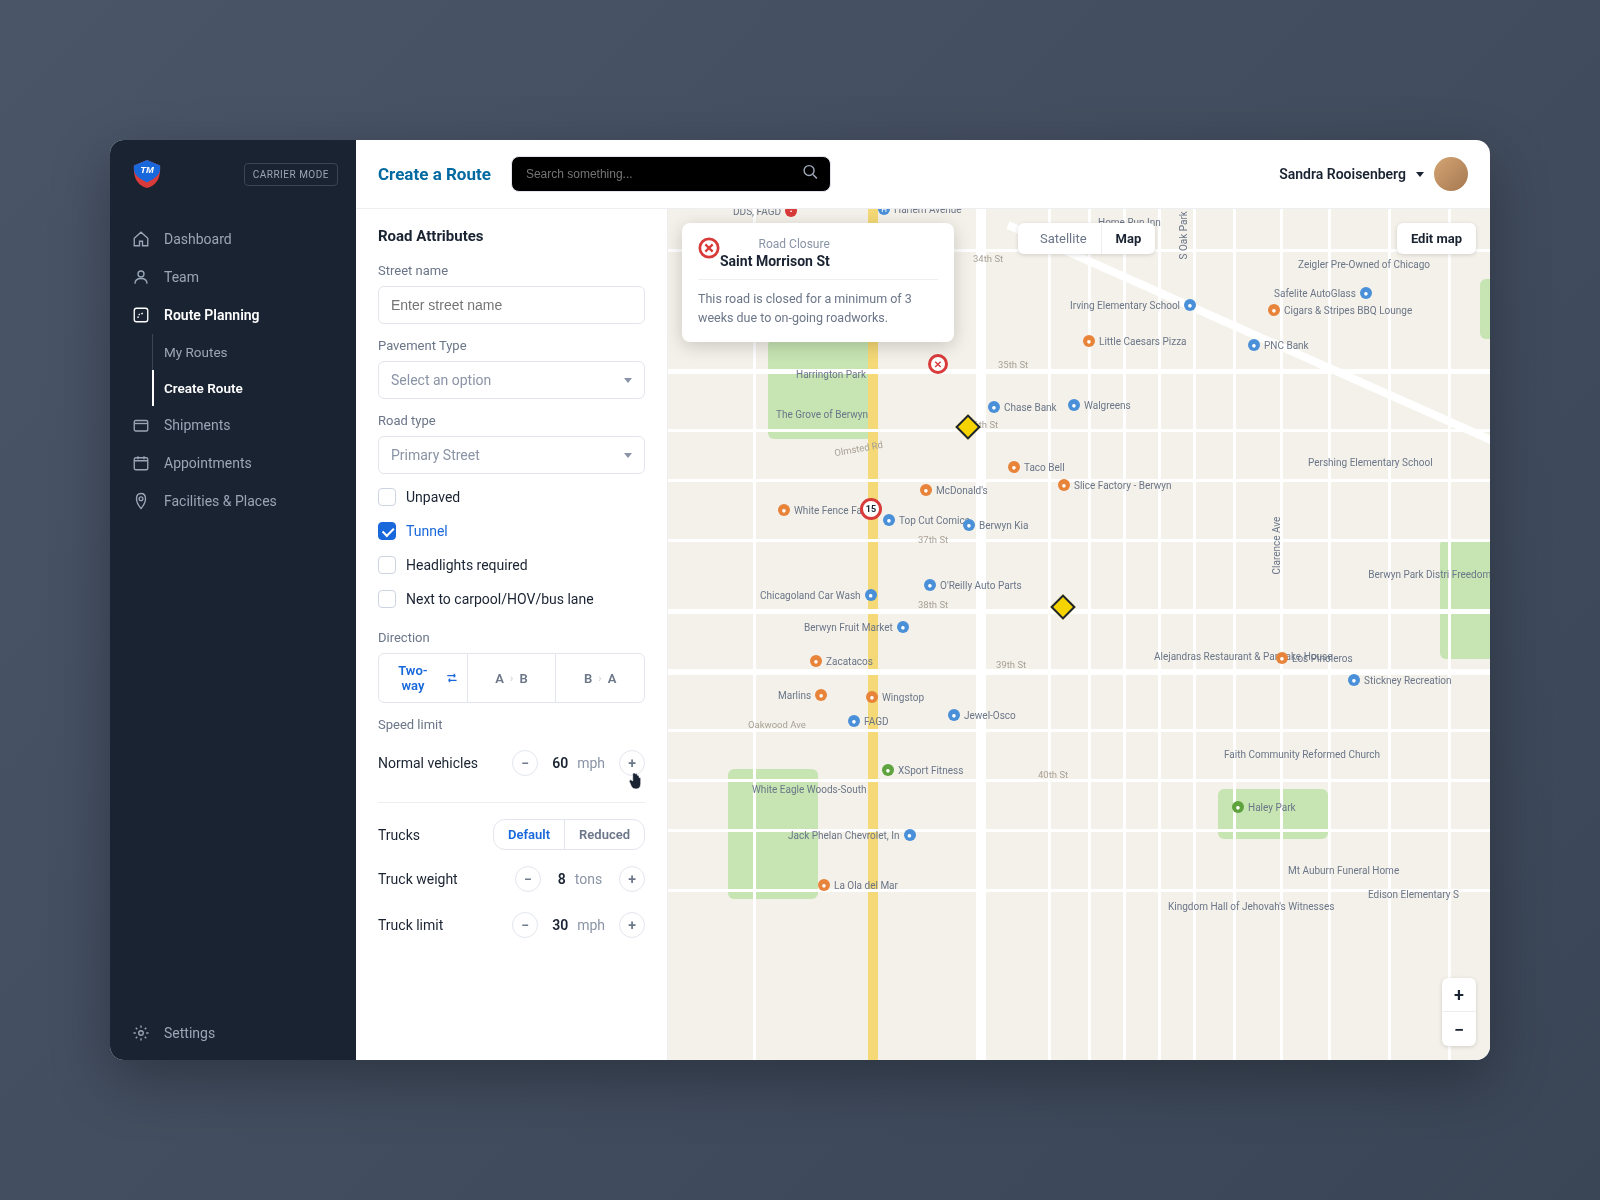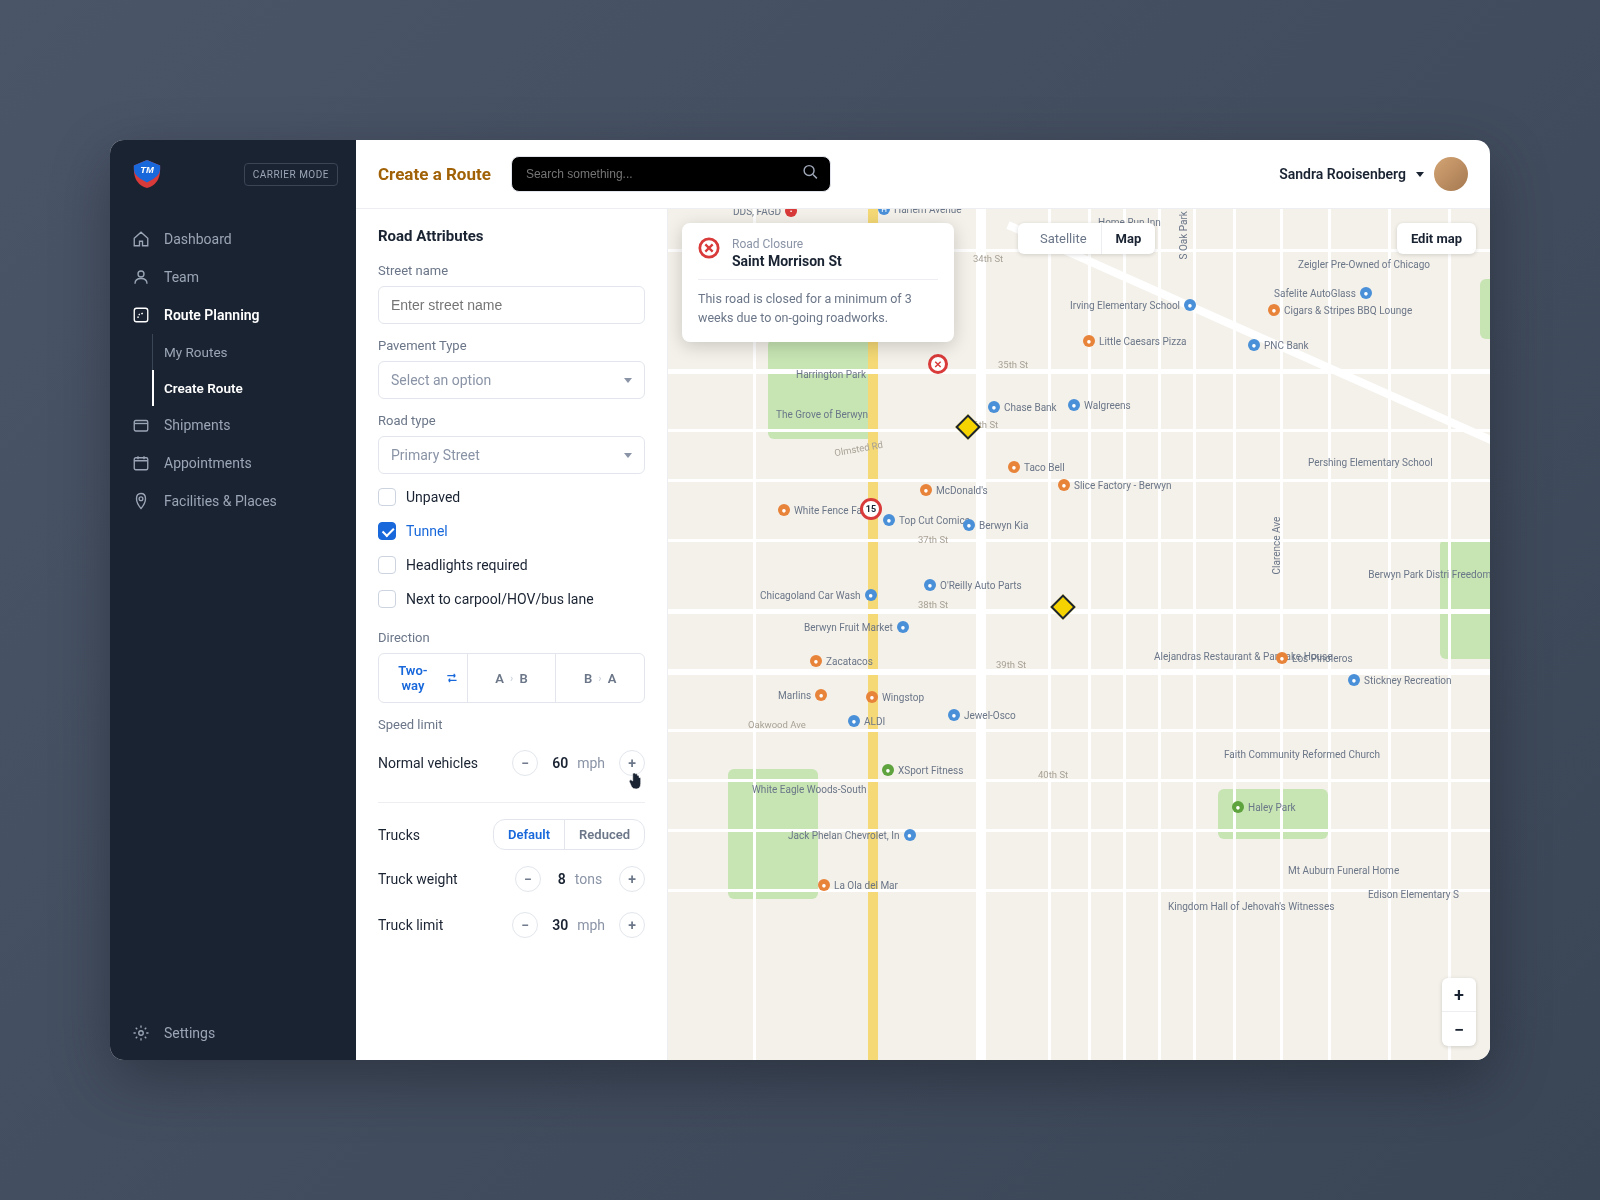--- a/index.html
+++ b/index.html
@@ -99,21 +99,21 @@
 .topbar {
   display: flex;
   align-items: center;
   padding: 16px 22px;
   gap: 20px;
   border-bottom: 1px solid #eceef2;
 }
 .page-title {
   font-size: 17px;
   font-weight: 700;
-  color: #a16207;
+  color: #0369a1;
   white-space: nowrap;
 }
 .search {
   flex: 0 0 320px;
   position: relative;
 }
 .search input {
   width: 100%;
   border: 1px solid #e2e6ec;
   border-radius: 8px;
@@ -380,23 +380,23 @@
   top: 14px;
   left: 14px;
   width: 272px;
   background:#fff;
   border-radius:8px;
   box-shadow: 0 4px 18px rgba(0,0,0,0.18);
   padding: 14px 16px;
 }
 .popup-head {
   display:flex;
-  gap:12px;
   align-items:flex-start;
   margin-bottom:10px;
+  text-align:right;
 }
 .closure-ico {
   width:22px;height:22px;flex-shrink:0;
 }
 .popup-label { font-size:12px; color:#8a94a6; }
 .popup-title { font-size:14px; font-weight:700; color:#1a2332; margin-top:2px;}
 .popup-body { font-size:12.5px; color:#6b7688; line-height:1.5; border-top:1px solid #eceef2; padding-top:10px;}
 
 .marker {
   position:absolute;
@@ -781,21 +781,21 @@
           <div class="poi" style="left:110px;top:480px">
               <span>Marlins</span>
               <span class="poi-dot" style="background:#e8833a">●</span>
             </div>
           <div class="poi" style="left:198px;top:482px">
               <span class="poi-dot" style="background:#e8833a">●</span>
               <span>Wingstop</span>
             </div>
           <div class="poi" style="left:180px;top:506px">
               <span class="poi-dot" style="background:#4a90d9">●</span>
-              <span>ALDI</span>
+              <span>FAGD</span>
             </div>
           <div class="poi" style="left:280px;top:500px">
               <span class="poi-dot" style="background:#4a90d9">●</span>
               <span>Jewel-Osco</span>
             </div>
           <div class="poi" style="left:214px;top:555px">
               <span class="poi-dot" style="background:#5ea33e">●</span>
               <span>XSport Fitness</span>
             </div>
           <div class="poi" style="left:84px;top:575px;flex-direction:column;align-items:center">

